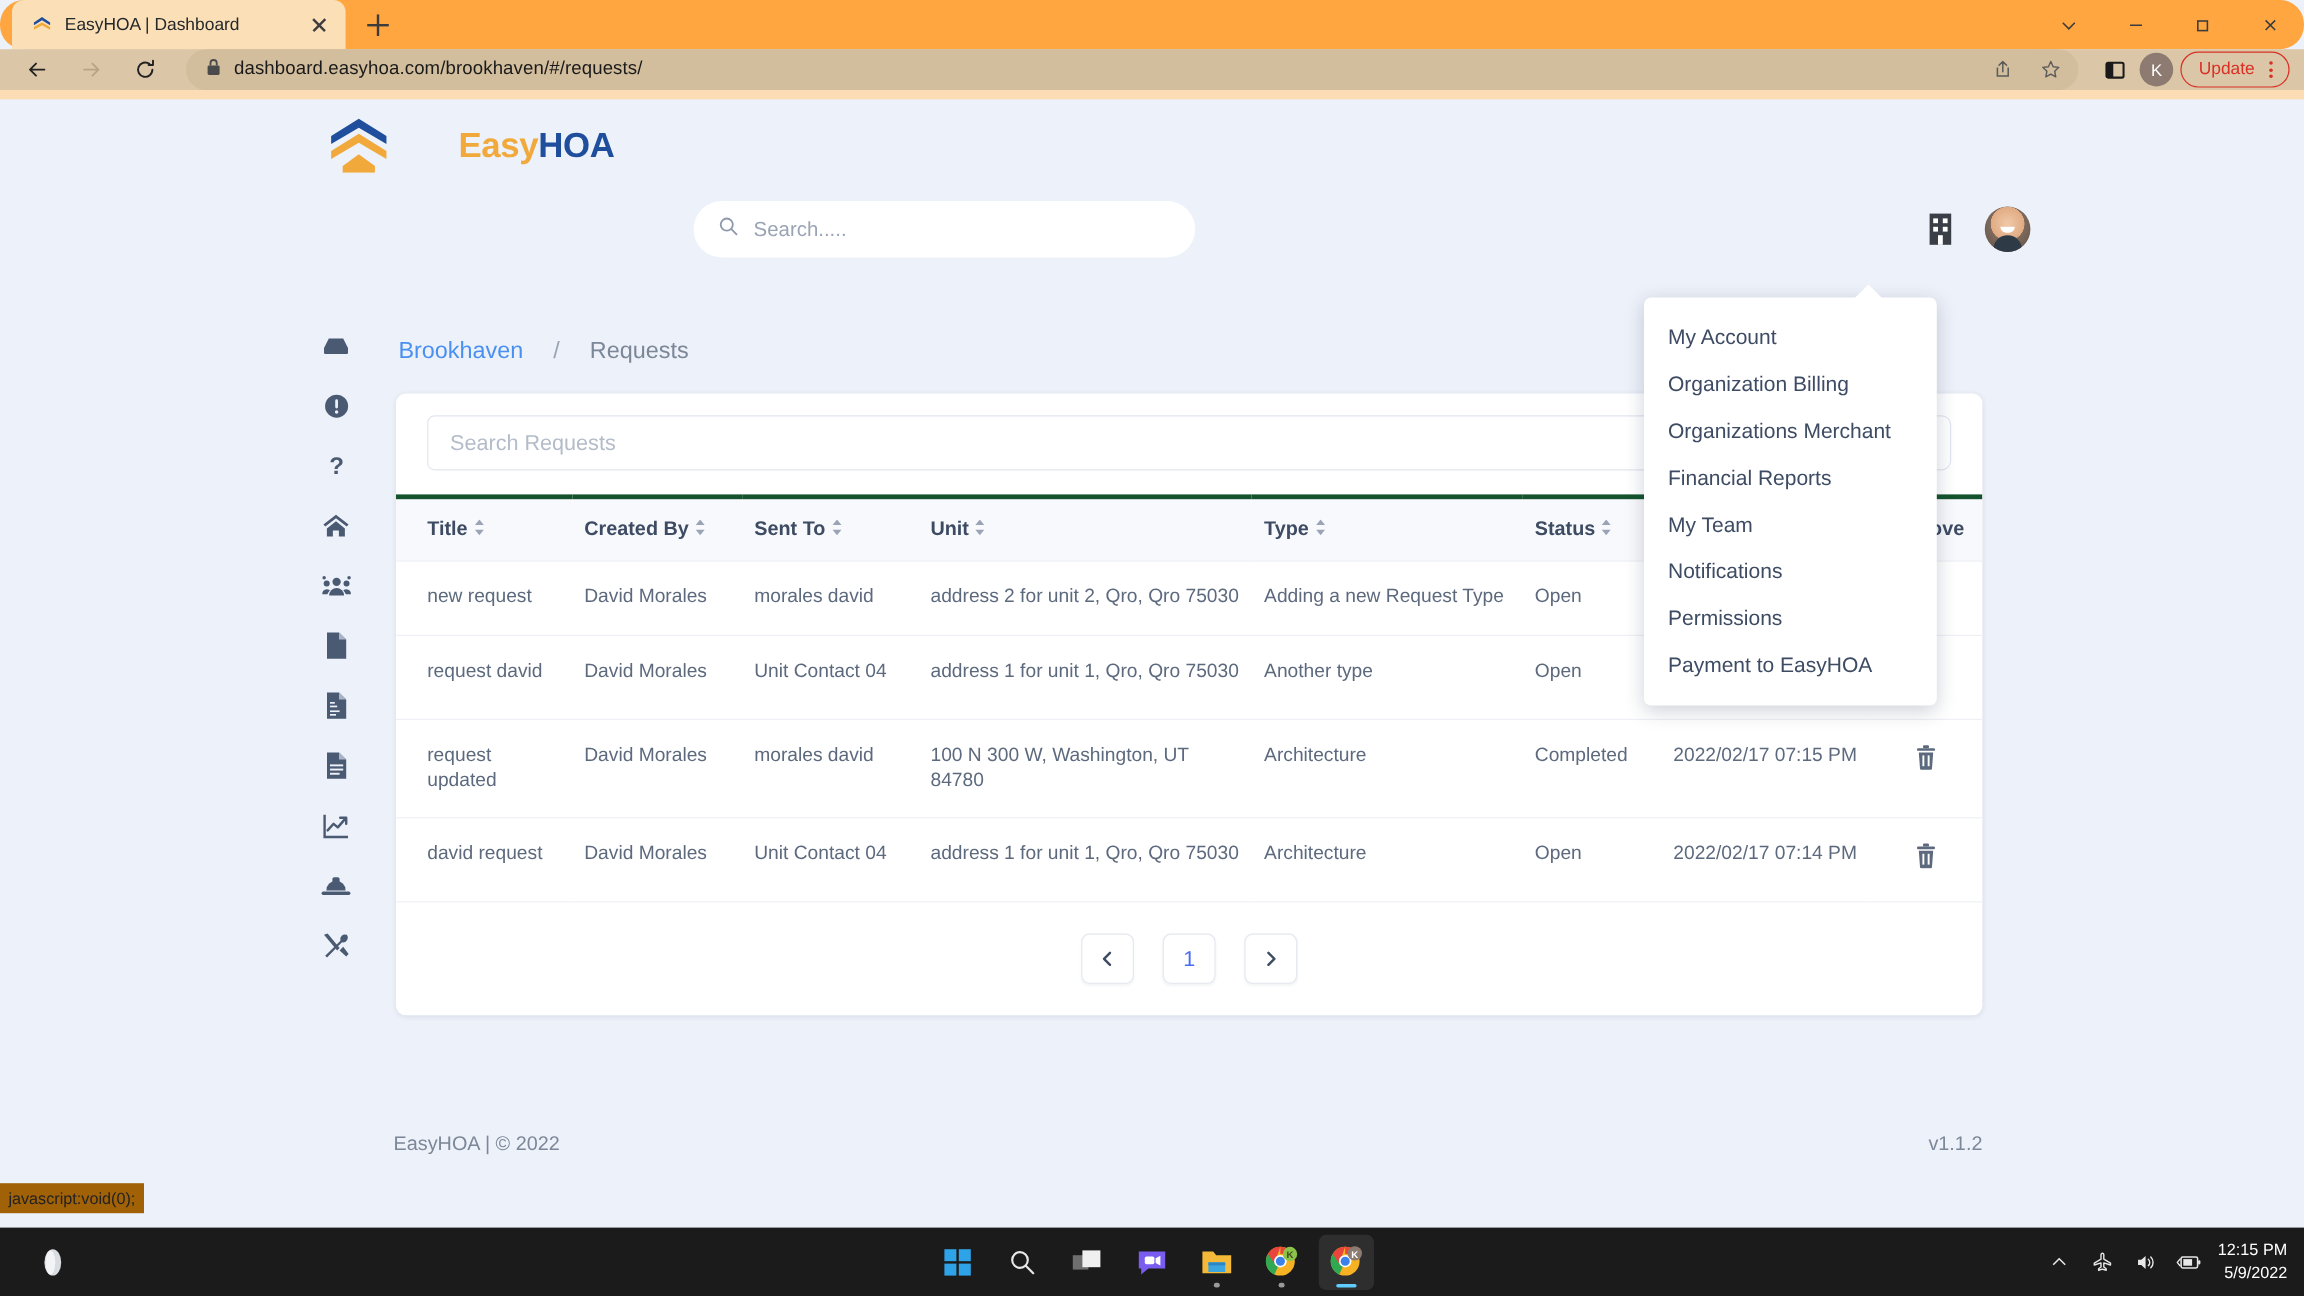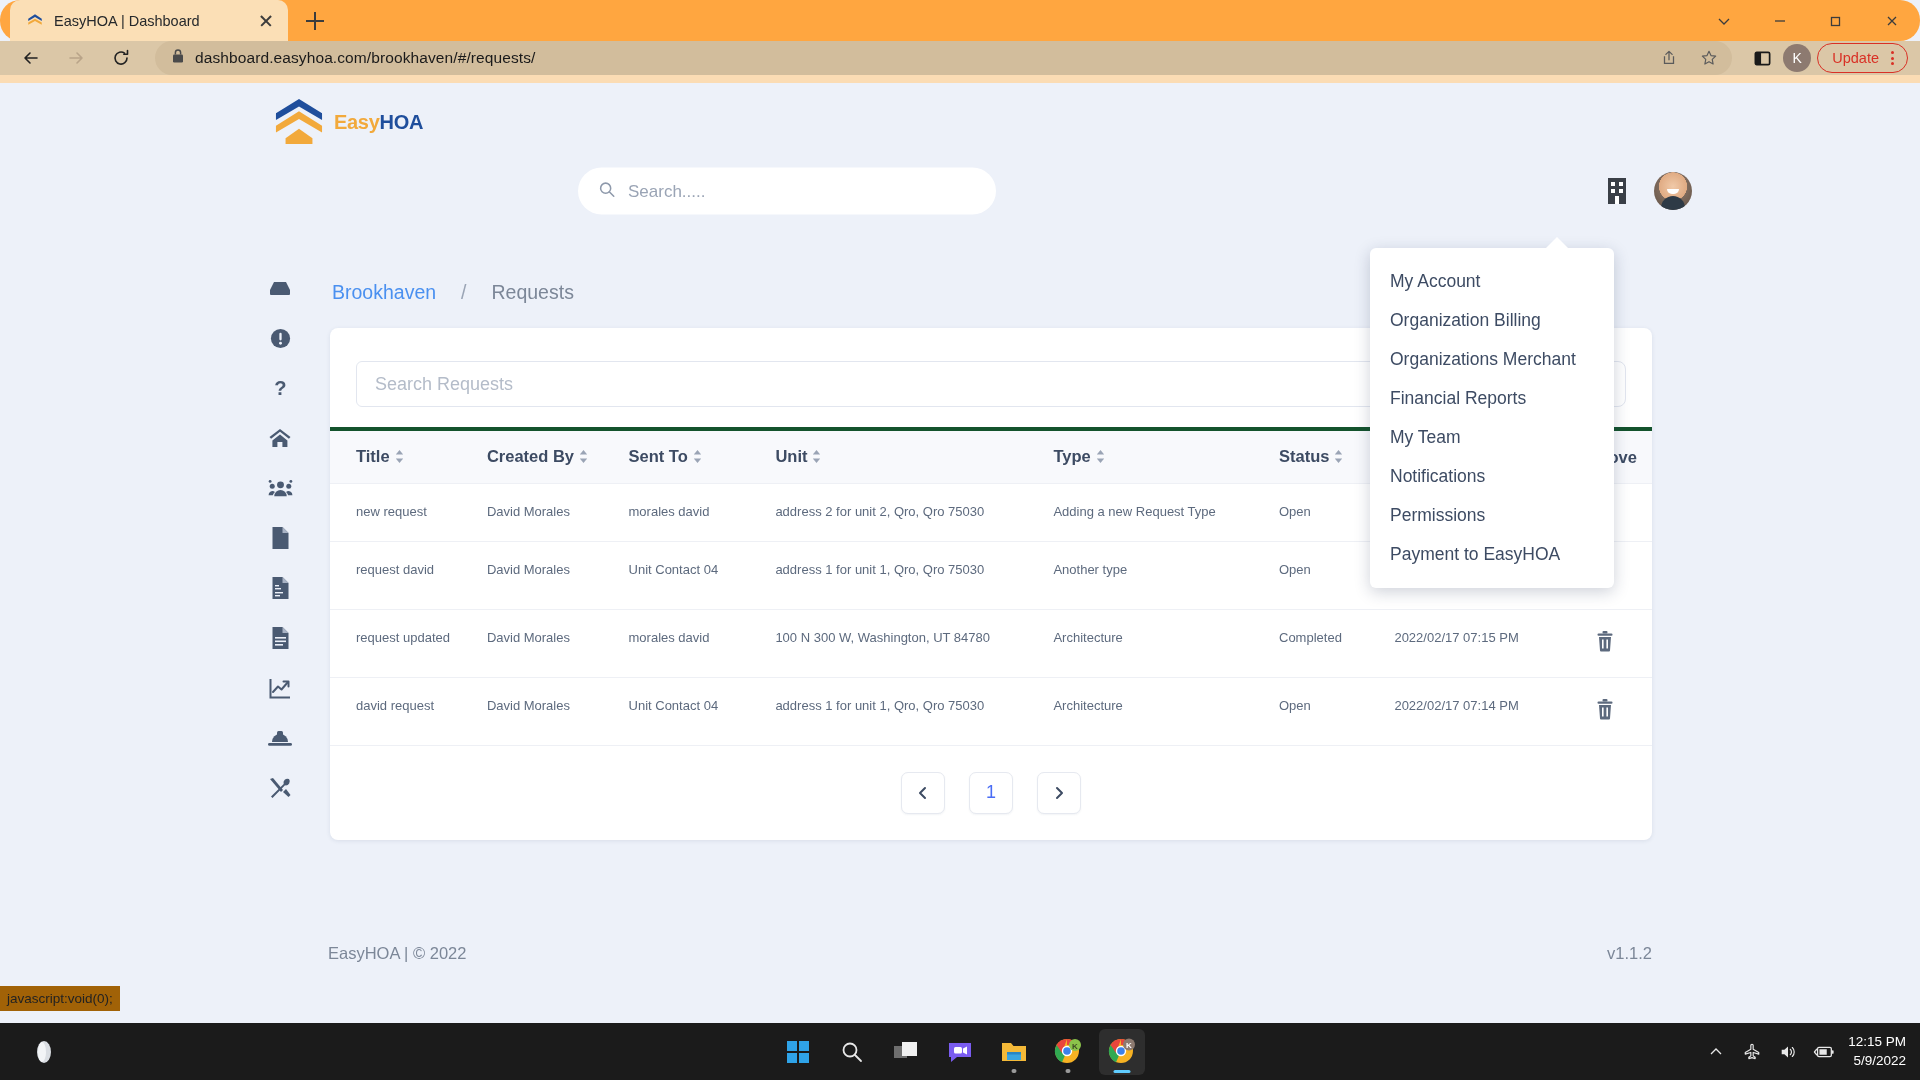--- a/index.html
+++ b/index.html
@@ -92,21 +92,21 @@
 
   .orange-strip { height: 8px; background: #fbdcb4; }
 
   
   .page { position: relative; height: 928px; background: #edf1f9; }
 
   .app-header {
     height: 78px; display: flex; align-items: center; position: relative;
   }
   .logo-wrap { margin-left: 272px; display: flex; align-items: center; gap: 8px; }
-  .logo-text { font-size: 20px; font-weight: bold; letter-spacing: -.3px; }
+  .logo-text { font-size: 29px; font-weight: bold; letter-spacing: -.3px; margin-left: 48px; }
   .logo-easy { color: #f2a93b; }
   .logo-hoa { color: #1f4e9c; }
 
   .top-search {
     position: absolute; left: 578px; top: 108px; transform: translateY(-50%);
     width: 418px; height: 47px; background: #fff; border-radius: 24px;
     display: flex; align-items: center; padding: 0 20px; gap: 12px;
   }
   .top-search-ph { font-size: 17px; color: #9aa4b5; }
 
@@ -145,42 +145,42 @@
   .crumb-link { color: #4a90f0; cursor: pointer; }
   .crumb-sep { color: #9aa4b5; }
   .crumb-cur { color: #7c8798; }
 
   
   .card {
     position: absolute; left: 330px; top: 245px; width: 1322px;
     background: #fff; border-radius: 8px; box-shadow: 0 1px 4px rgba(40,60,100,.10);
     overflow: hidden;
   }
-  .card-top { padding: 33px 26px 20px; display: flex; align-items: flex-start; gap: 18px; }
+  .card-top { padding: 18px 26px 20px; display: flex; align-items: flex-start; gap: 18px; }
   .req-search {
     flex: 1; height: 46px; border: 1px solid #e2e6ef; border-radius: 6px;
     display: flex; align-items: center; padding: 0 18px;
   }
   .req-search-ph { font-size: 18px; color: #b4bcc9; }
   .add-btn {
     width: 46px; height: 46px; border: 1px solid #e2e6ef; border-radius: 8px;
     background:#fff; display:flex; align-items:center; justify-content:center; cursor:pointer;
   }
 
   table { width: 100%; border-collapse: collapse; }
   thead tr { background: #f8f9fc; }
   th {
     text-align: left; font-size: 16.5px; font-weight: bold; color: #3d4b63;
     padding: 16px 10px; border-top: 4px solid #14532d; border-bottom: 1px solid #eef0f5;
     white-space: nowrap;
   }
   th:first-child, td:first-child { padding-left: 26px; }
   th .srt { display: inline-block; margin-left: 5px; vertical-align: middle; }
   td {
-    font-size: 13px; color: #5d6a7e; padding: 20px 10px;
+    font-size: 16px; color: #5d6a7e; padding: 20px 10px;
     border-bottom: 1px solid #eef0f5; vertical-align: top; line-height: 1.3;
   }
   tbody tr:last-child td { border-bottom: 1px solid #eef0f5; }
   .col-title { width: 140px; }
   .col-created { width: 135px; }
   .col-sent { width: 140px; }
   .col-unit { width: 265px; }
   .col-type { width: 215px; }
   .col-status { width: 110px; }
   .col-date { width: 165px; }

